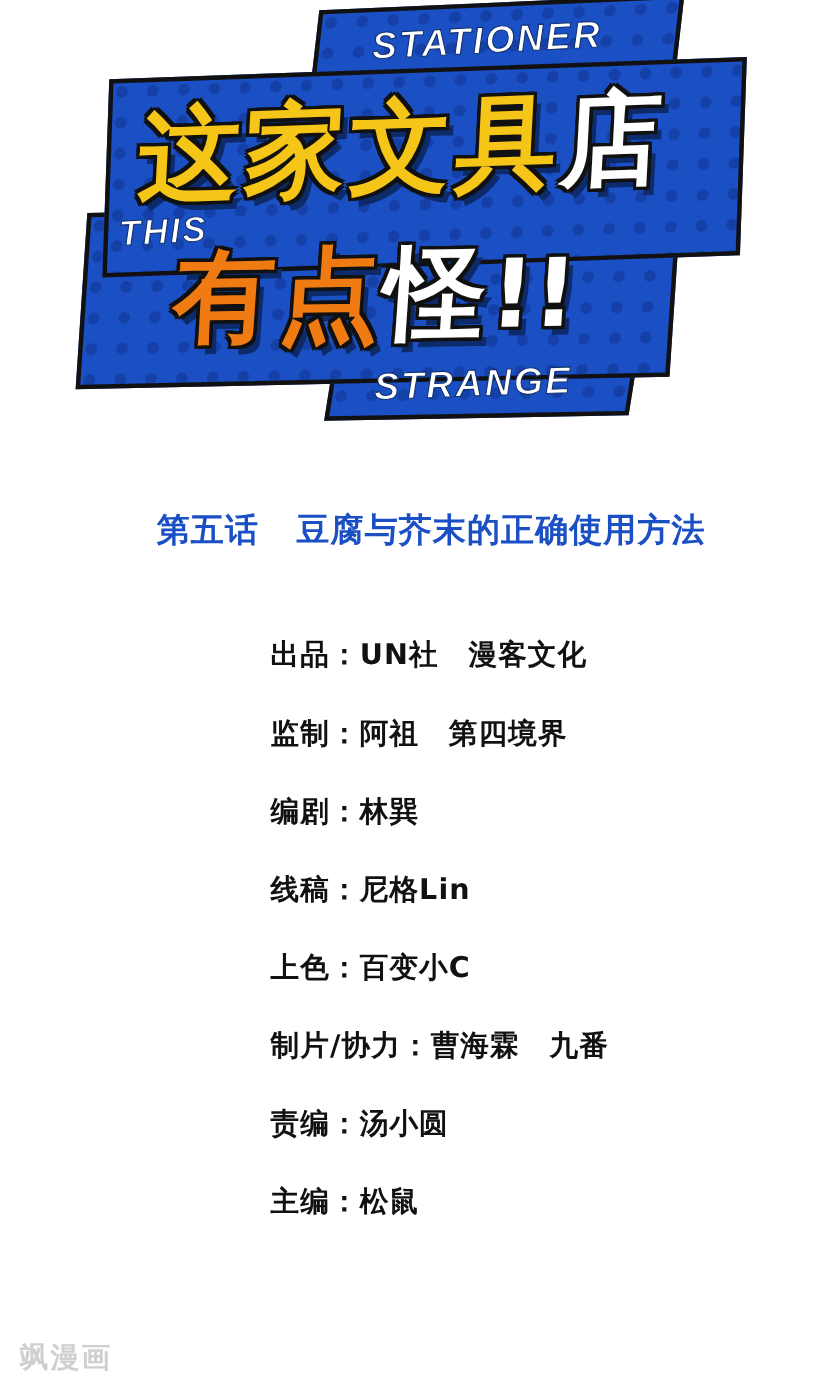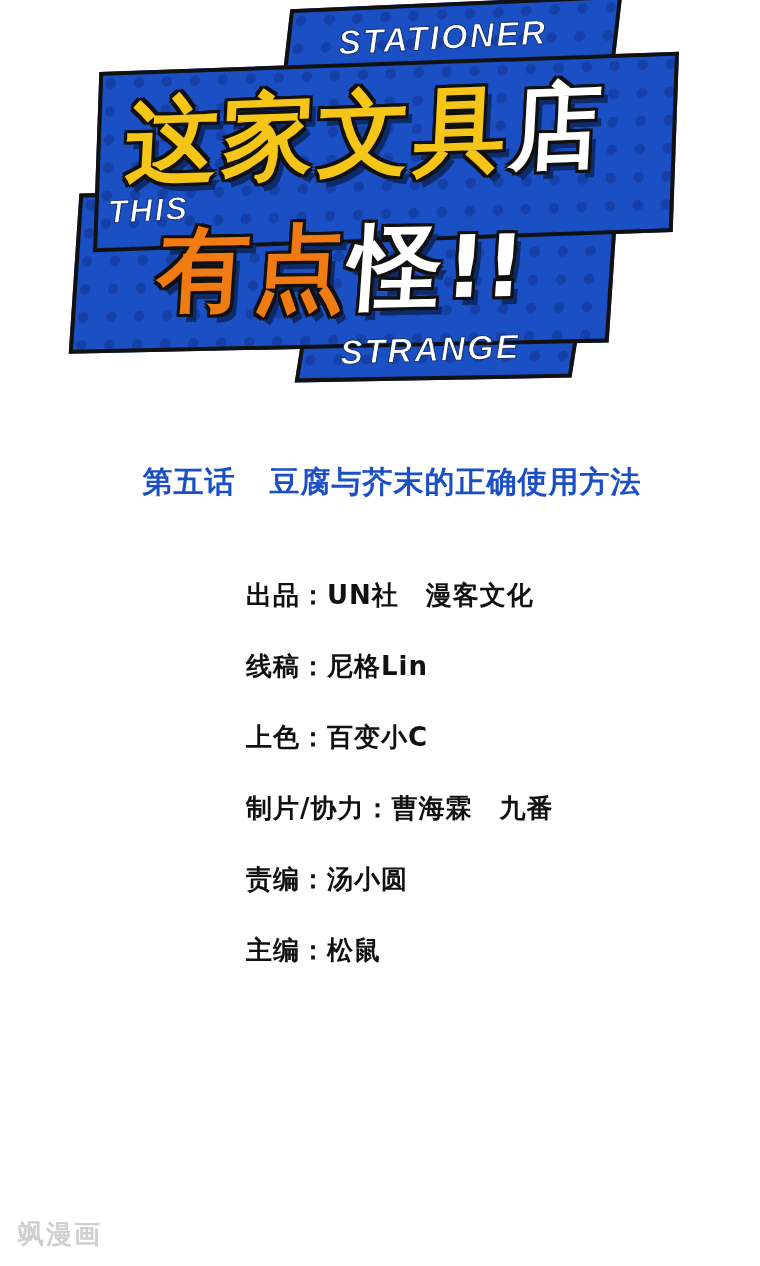--- a/index.html
+++ b/index.html
@@ -217,20 +217,22 @@
     <span class="ch-orange">有</span><span class="ch-orange">点</span><span class="ch-white">怪</span><span class="bangs">!!</span>
   </div>
 </div>
 
 <div class="chapter">
   <span class="num">第五话</span><span>豆腐与芥末的正确使用方法</span>
 </div>
 
 <div class="credits">
   <div class="credit-row">出品：UN社　漫客文化</div>
+  <div class="credit-row">监制：阿祖　第四境界</div>
+  <div class="credit-row">编剧：林巽</div>
   <div class="credit-row">线稿：尼格Lin</div>
   <div class="credit-row">上色：百变小C</div>
   <div class="credit-row">制片/协力：曹海霖　九番</div>
   <div class="credit-row">责编：汤小圆</div>
   <div class="credit-row">主编：松鼠</div>
 </div>
 
 <div class="watermark">飒漫画</div>
 
 </body></html>

